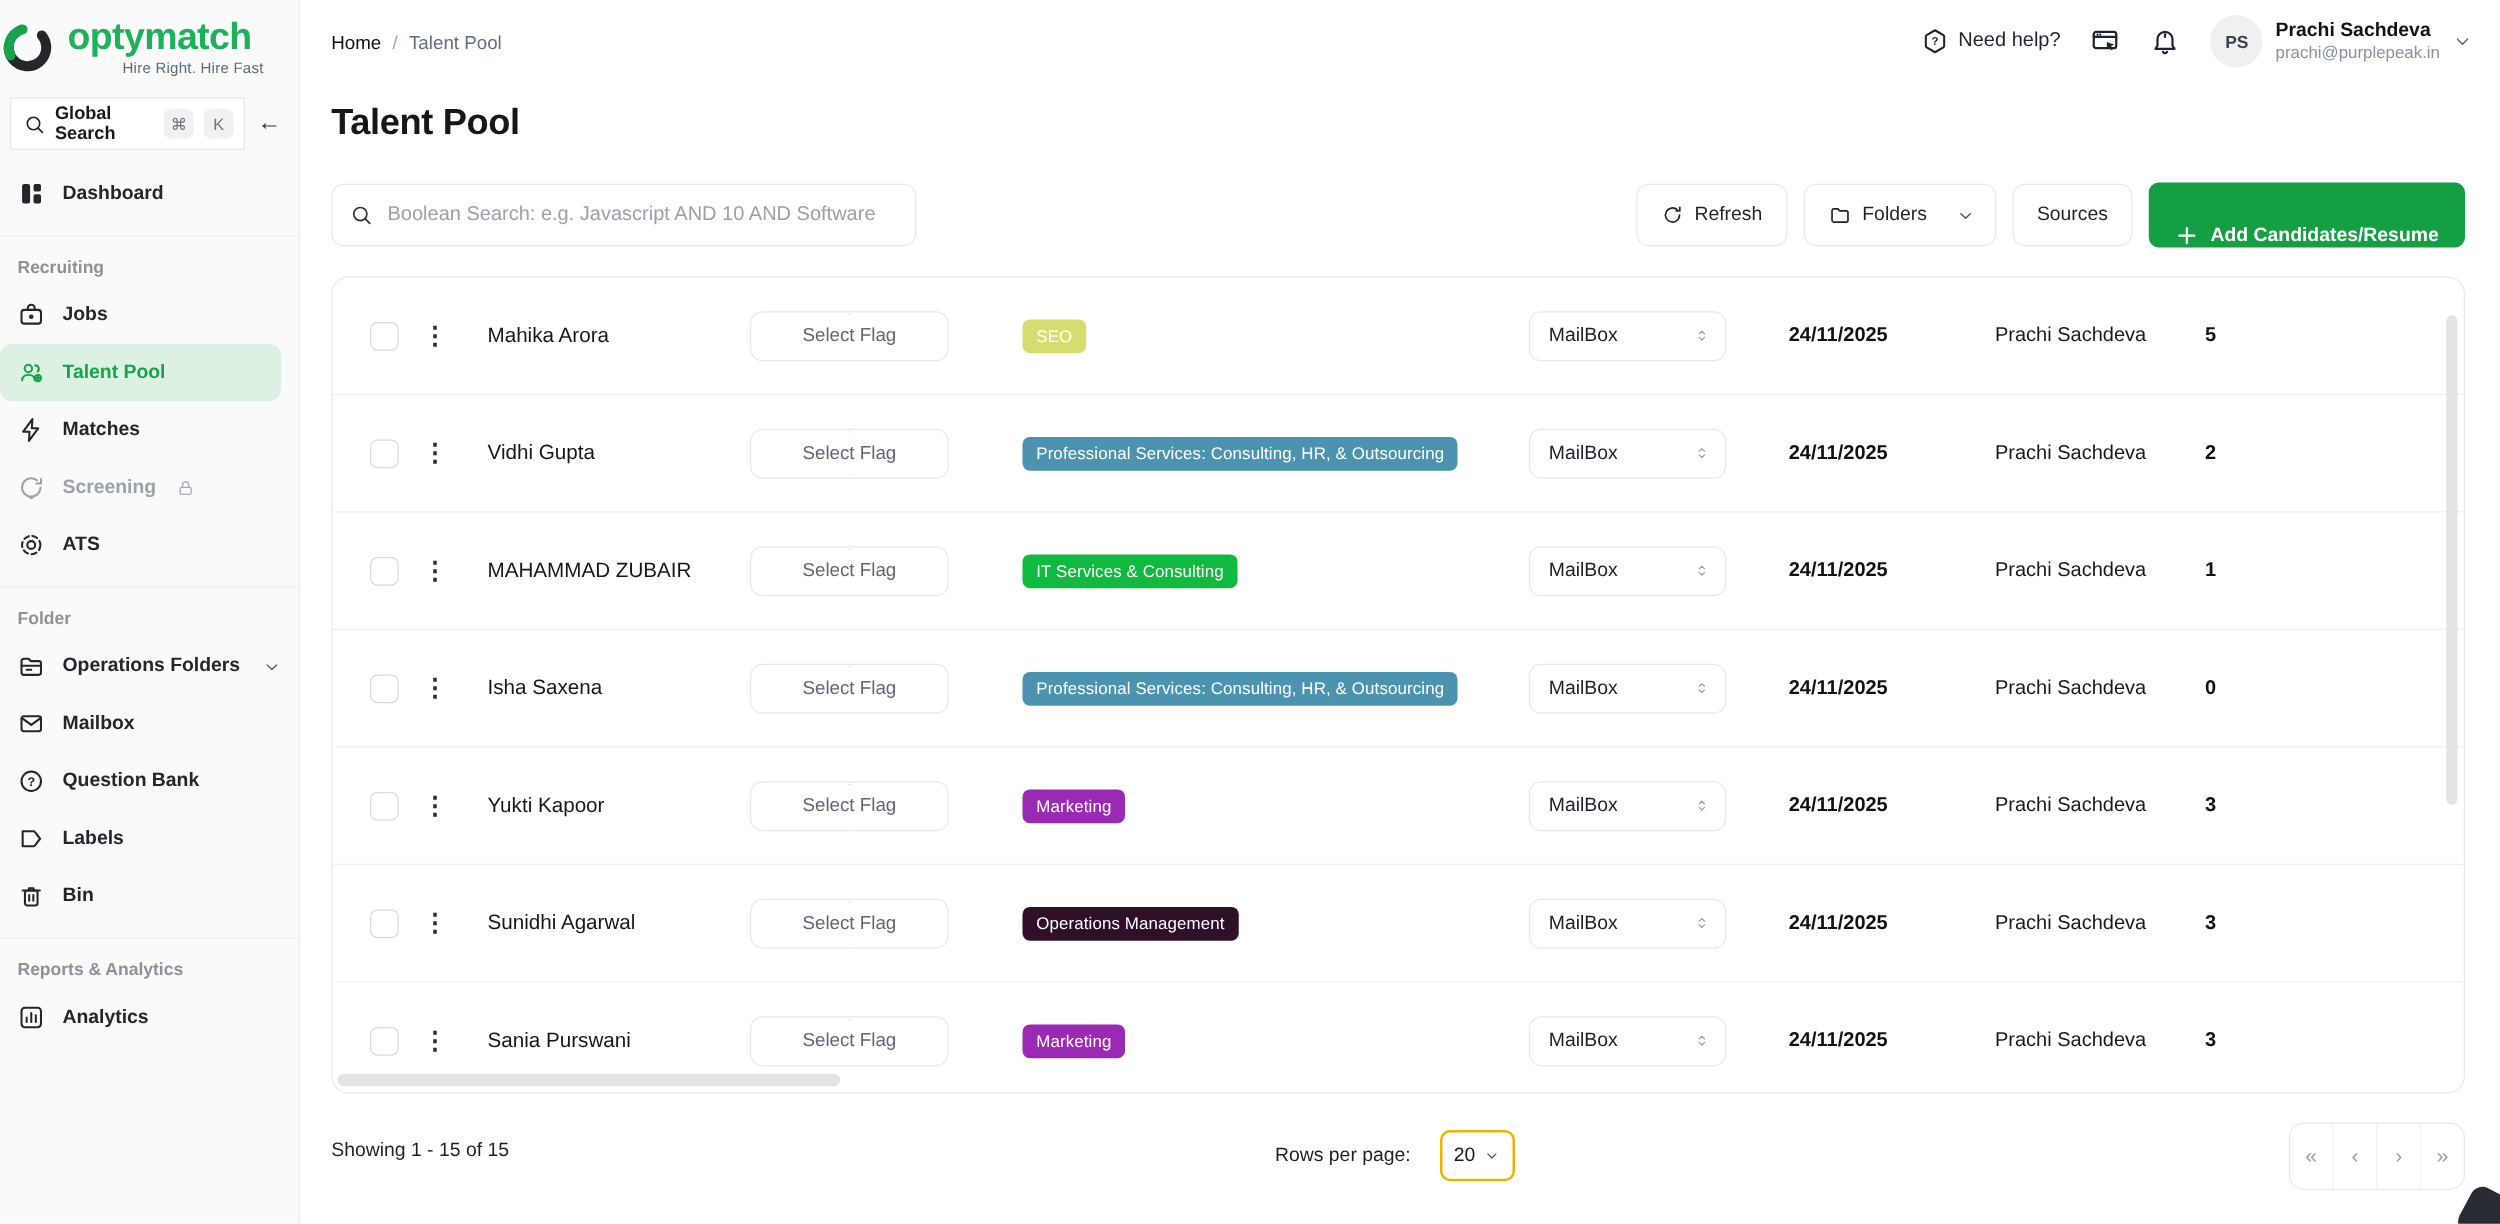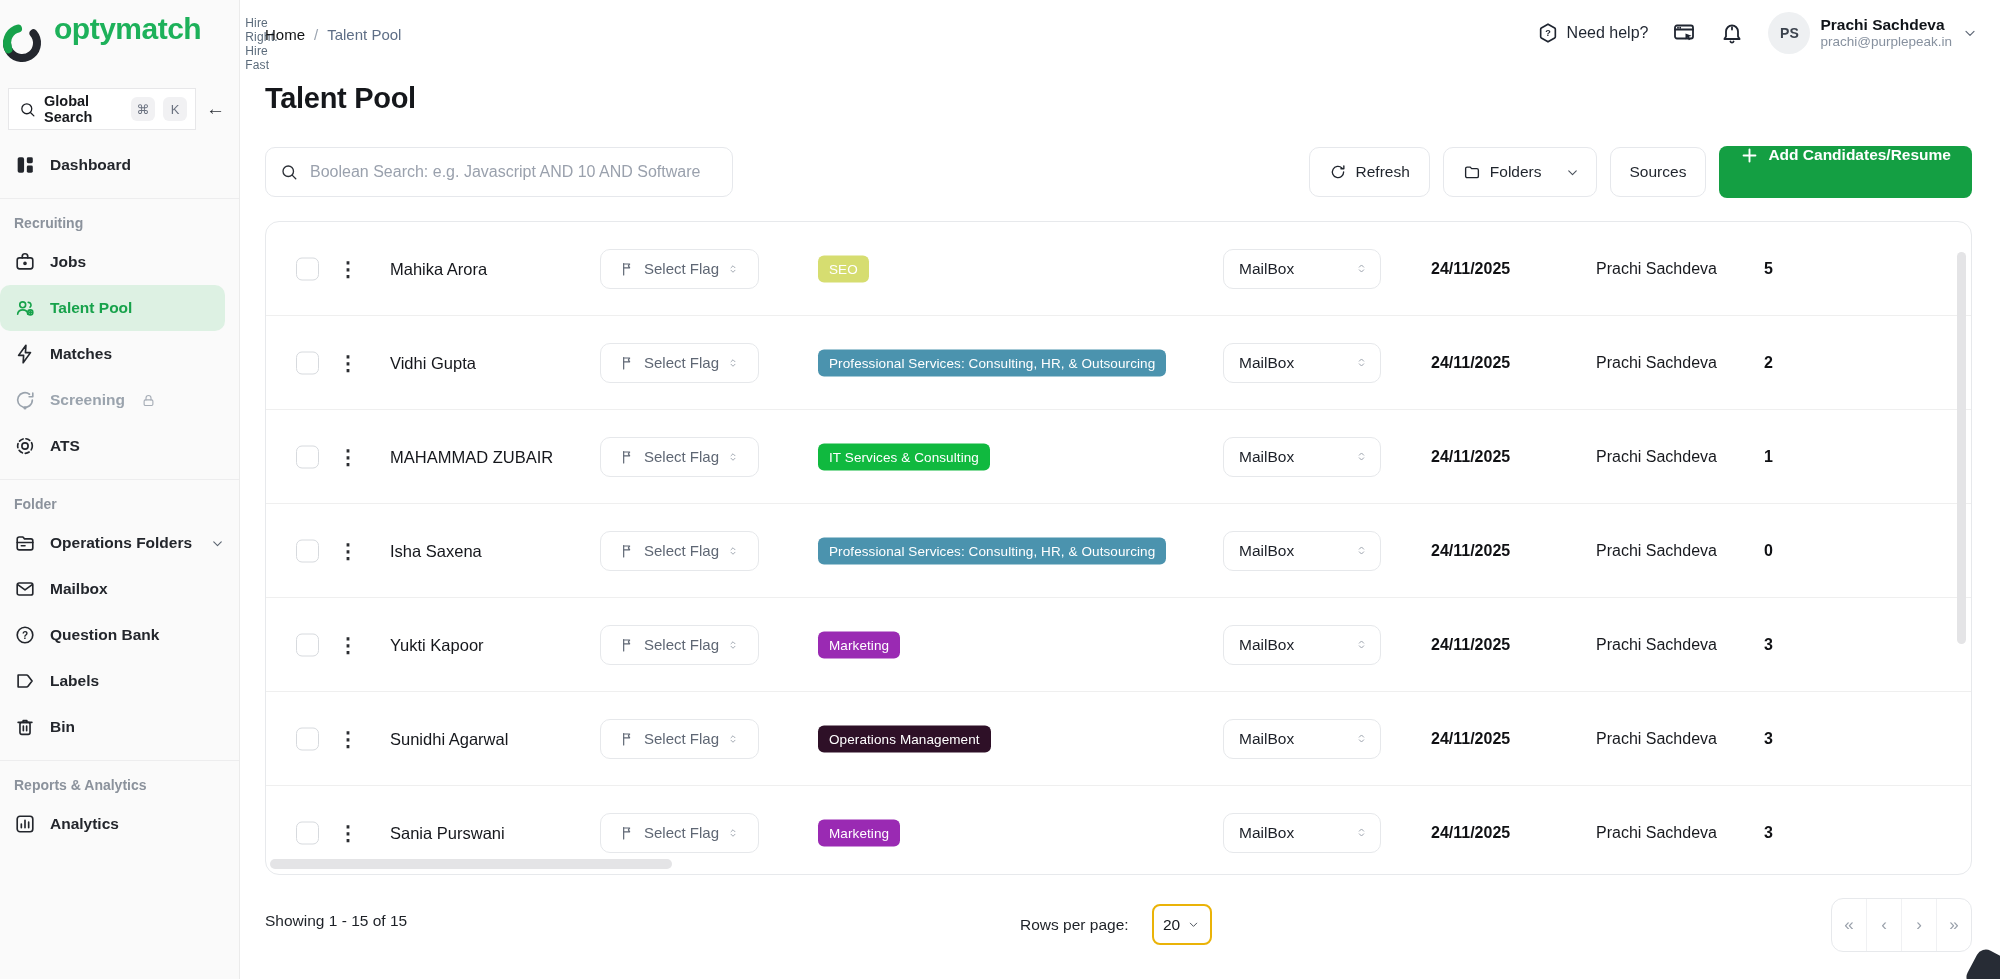--- a/index.html
+++ b/index.html
@@ -10,21 +10,21 @@
     -webkit-font-smoothing:antialiased;
   }
   .ic{fill:none;stroke:currentColor;stroke-width:1.8;stroke-linecap:round;stroke-linejoin:round;}
   .icf{fill:currentColor;stroke:none;}
   .ictext{fill:currentColor;stroke:none;font-weight:700;}
 
   
   .sidebar{position:absolute;left:0;top:0;width:240px;height:979px;background:#fafafa;border-right:1px solid #ebebeb;box-sizing:border-box;}
   .logo-row{display:flex;align-items:center;gap:8px;padding:14px 8px 6px 2px;}
   .logo-mark{margin-left:-4px;flex:0 0 auto;}
-  .logo-text{display:flex;flex-direction:row;}
+  .logo-text{display:flex;flex-direction:column;}
   .logo-name{font-size:30px;font-weight:800;color:#1db15a;letter-spacing:-0.5px;line-height:30px;}
   .logo-tag{font-size:12px;color:#5b6b7b;margin-top:2px;letter-spacing:0.2px;margin-left:44px;}
   .gsearch-row{display:flex;align-items:center;gap:10px;margin:10px 10px 8px 8px;}
   .gsearch{flex:1;display:flex;align-items:center;gap:8px;height:42px;background:#fff;border:1px solid #e7e7e9;border-radius:0;padding:0 8px 0 10px;box-sizing:border-box;cursor:pointer;}
   .gsearch-label{font-size:14.5px;font-weight:600;color:#17191d;flex:1;}
   .kbd{width:24px;height:24px;border-radius:6px;background:#f1f1f3;color:#6b7280;font-size:13px;display:flex;align-items:center;justify-content:center;}
   .collapse{color:#2b2f36;font-size:19px;cursor:pointer;padding-right:4px;}
   .nav{padding:4px 0 0 0;}
   .nav-item{height:46px;display:flex;align-items:center;gap:14px;padding:0 14px;font-size:15.5px;font-weight:600;color:#23262c;cursor:pointer;}
   .nav-item .nico{flex:0 0 22px;display:flex;}
@@ -52,31 +52,31 @@
 
   .page-title{position:absolute;left:265px;top:82px;font-size:29px;font-weight:700;color:#15171b;letter-spacing:-0.3px;}
 
   
   .toolbar{position:absolute;left:265px;top:146px;width:1707px;display:flex;align-items:center;}
   .bsearch{width:468px;height:50px;border:1px solid #e6e8ec;border-radius:10px;background:#fff;display:flex;align-items:center;gap:10px;padding:0 14px;box-sizing:border-box;}
   .bsearch input{border:none;outline:none;flex:1;font-size:16px;font-family:inherit;color:#a16207;background:transparent;}
   .bsearch input::placeholder{color:#9aa1ad;}
   .tb-btn{height:50px;border:1px solid #e6e8ec;background:#fff;border-radius:10px;display:flex;align-items:center;gap:9px;padding:0 19px;font-size:15.5px;font-family:inherit;color:#1f242c;font-weight:500;cursor:pointer;}
   .tb-group{margin-left:auto;display:flex;align-items:center;gap:13px;}
-  .btn-add{height:52px;background:#149f43;border:none;border-radius:8px;color:#fff;display:flex;align-items:flex-start;gap:9px;padding:0 21px;font-size:15.5px;font-weight:600;font-family:inherit;cursor:pointer;}
+  .btn-add{height:52px;background:#149f43;border:none;border-radius:8px;color:#fff;display:flex;align-items:flex-end;gap:9px;padding:0 21px;font-size:15.5px;font-weight:600;font-family:inherit;cursor:pointer;}
 
   
   .card{position:absolute;left:265px;top:221px;width:1707px;height:654px;border:1px solid #e7e9ec;border-radius:14px;background:#fff;box-sizing:border-box;overflow:hidden;}
   .trow{position:relative;height:93px;border-bottom:1px solid #efefef;}
   .trow:last-child{border-bottom:none;background:#f7f7f8;}
   .cell{position:absolute;top:50%;transform:translateY(-50%);}
   .cb{left:30px;width:21px;height:21px;border:1.6px solid #d7dade;border-radius:6px;background:#fff;cursor:pointer;}
   .kebab{left:72px;font-size:20px;color:#2b2d31;font-weight:700;cursor:pointer;line-height:1;}
   .cname{left:124px;font-size:16.5px;font-weight:500;color:#15171c;cursor:pointer;white-space:nowrap;}
-  .flagbtn{left:334px;width:159px;height:40px;border:1px solid #e6e8eb;border-radius:10px;background:#fff;display:flex;align-items:center;justify-content:center;gap:8px;color:#5f6774;font-size:15px;font-family:inherit;cursor:pointer;}
+  .flagbtn{left:334px;width:159px;height:40px;border:1px solid #e6e8eb;border-radius:10px;background:#fff;display:flex;align-items:center;justify-content:center;gap:8px;color:#5f6774;font-size:15px;font-family:inherit;cursor:pointer;flex-direction:column;}
   .tag{left:552px;padding:6px 11px;border-radius:6px;color:#ffffff;font-size:13.5px;font-weight:500;white-space:nowrap;letter-spacing:0.1px;}
   .mailsel{left:957px;width:158px;height:40px;border:1px solid #e6e8eb;border-radius:10px;background:#fff;display:flex;align-items:center;justify-content:space-between;padding:0 12px 0 15px;box-sizing:border-box;font-size:15.5px;font-weight:500;color:#1b1f27;font-family:inherit;cursor:pointer;}
   .mailsel .spin2{color:#99a0ab;}
   .cdate{left:1165px;font-size:16px;font-weight:600;color:#101114;white-space:nowrap;}
   .cowner{left:1330px;font-size:16px;color:#17191e;white-space:nowrap;}
   .ccount{left:1498px;font-size:16px;font-weight:600;color:#101114;}
   .vscroll{position:absolute;right:5px;top:30px;width:9px;height:392px;border-radius:5px;background:#e4e4e6;cursor:pointer;}
   .hscroll{position:absolute;left:4px;bottom:5px;width:402px;height:10px;border-radius:5px;background:#e4e4e6;cursor:pointer;}
 
   

